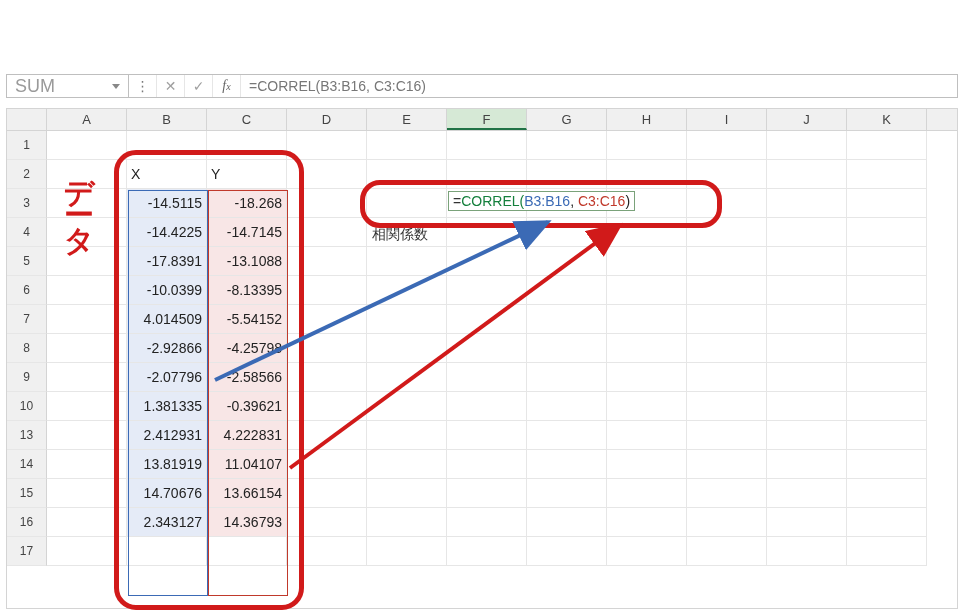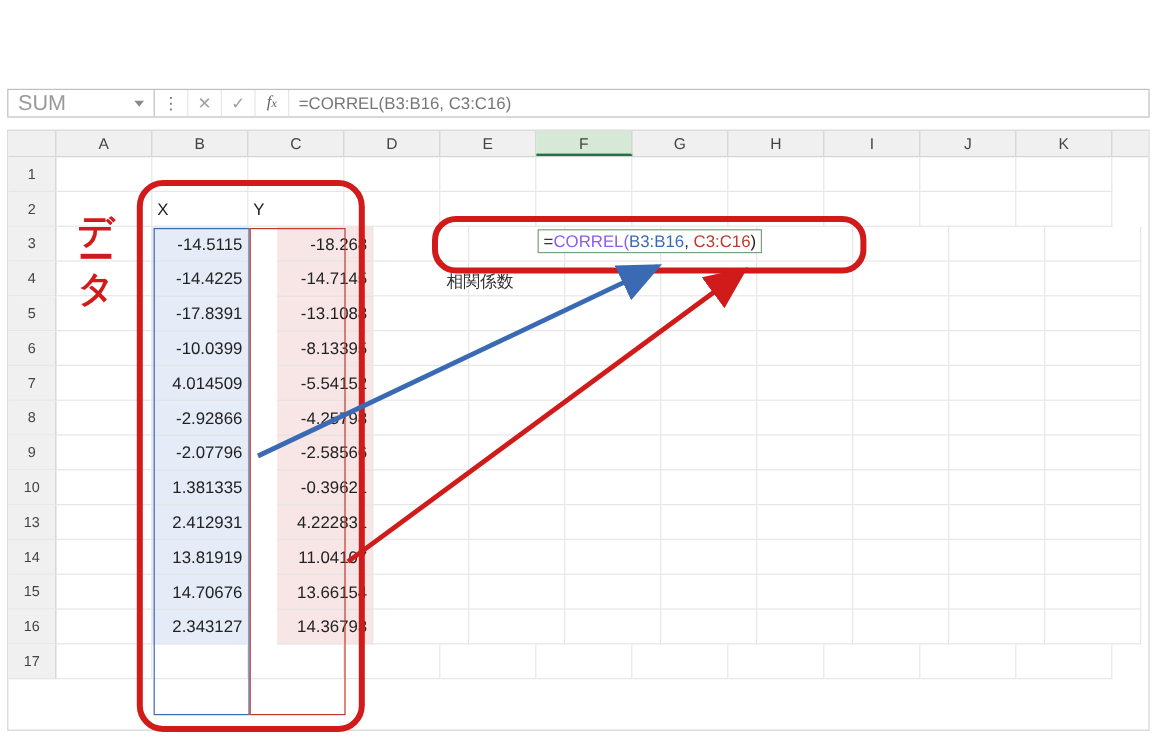--- a/index.html
+++ b/index.html
@@ -105,21 +105,21 @@
     font-size: 14px;
     line-height: 29px;
     white-space: nowrap;
     overflow: visible;
     text-align: right;
   }
   .cell.left { text-align: left; }
 
   
   .range-blue { background: rgba(80,120,200,0.15); }
-  .range-red { background: rgba(210,90,90,0.15); margin-left: 24px; }
+  .range-red { background: rgba(210,90,90,0.15); }
 
   
   .anno { position: absolute; pointer-events: none; }
   .anno svg { position: absolute; top:0; left:0; }
 
   .data-box {
     position: absolute;
     border: 5px solid #d11a1a;
     border-radius: 22px;
   }
@@ -142,21 +142,21 @@
   
   .inline-formula {
     position: absolute;
     background: #fff;
     border: 1px solid #7aa27a;
     font-size: 14px;
     padding: 1px 4px;
     white-space: nowrap;
   }
   .inline-formula .eq { color: #333; }
-  .inline-formula .fn { color: #8b5cf6; margin-top: 26px; }
+  .inline-formula .fn { color: #15803d; margin-top: 26px; }
   .inline-formula .ref1 { color: #3b6ab5; text-align: right; }
   .inline-formula .ref2 { color: #c0392b; }
 
   .label-box {
     position: absolute;
     font-size: 14px;
     color: #333;
   }
 
   .sel-border-blue {

